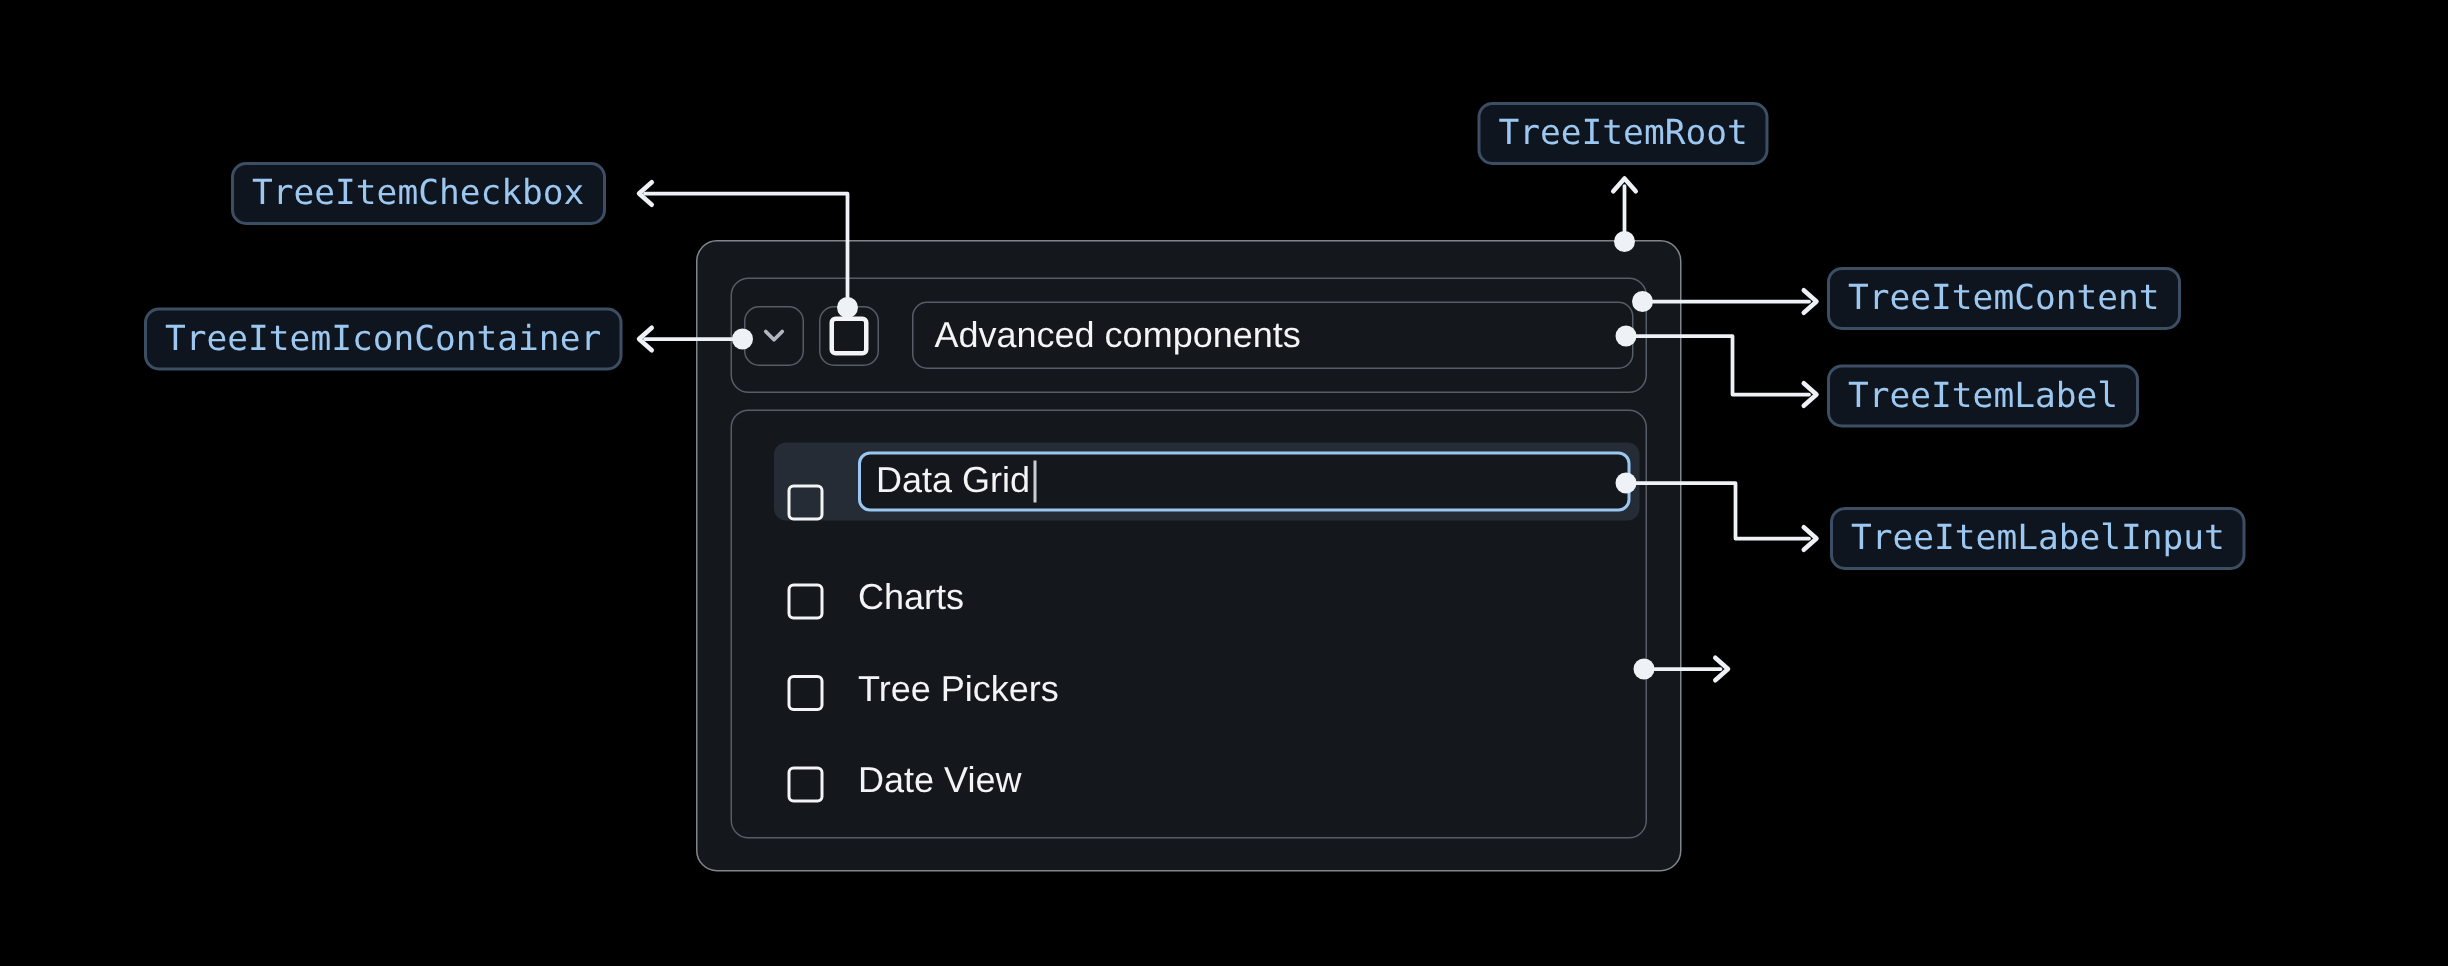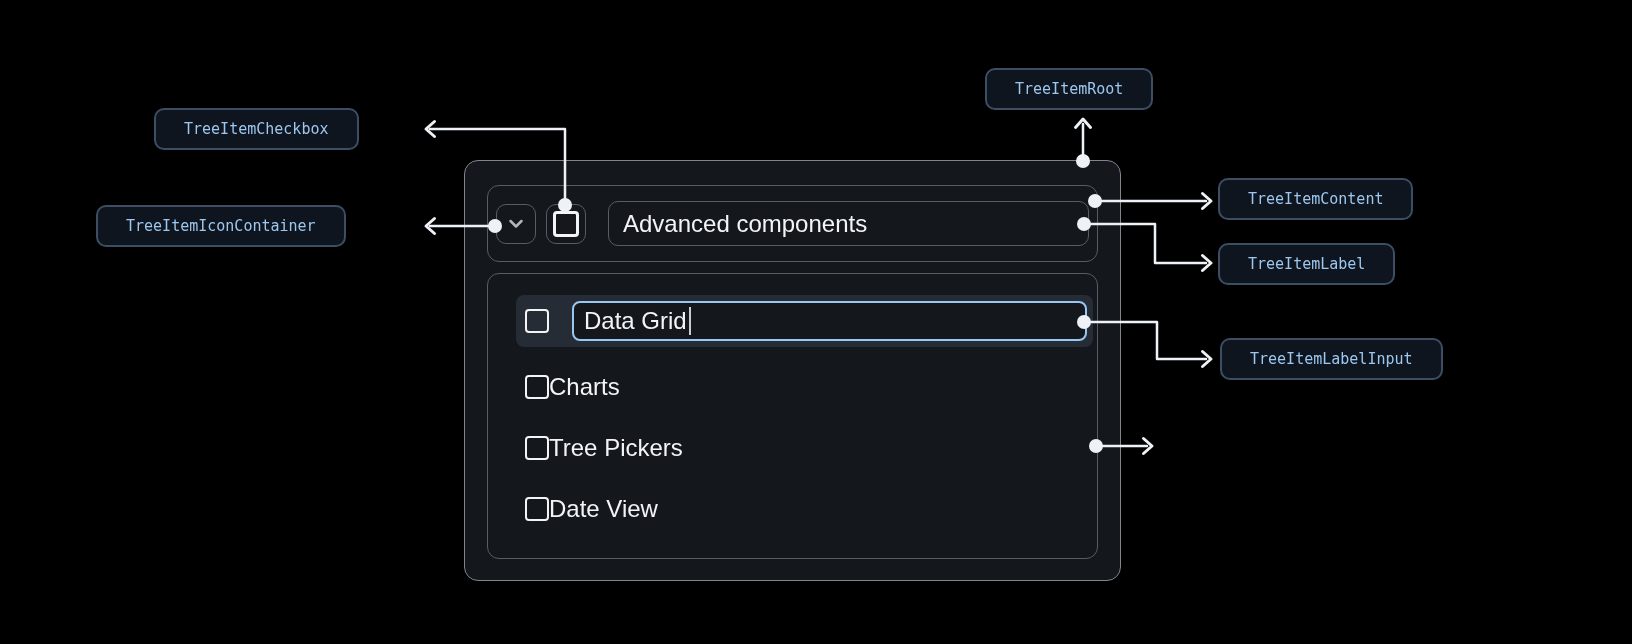--- a/index.html
+++ b/index.html
@@ -26,33 +26,33 @@
   .sq-btn + .sq-btn{margin-left:10px}
   .cb{display:inline-block;width:26px;height:26px;border:3px solid var(--text);
       border-radius:4px}
   .cb.small{width:24px;height:24px;border-width:2.5px}
   .parent-input{margin-left:22px;flex:1;height:45px;border:1.5px solid var(--inner-border);
       border-radius:10px;display:flex;align-items:center;padding:0 14px;
       font-size:24px;color:var(--text)}
   .group-box{position:absolute;left:22px;top:112px;width:611px;height:286px;
       border:1.5px solid var(--inner-border);border-radius:12px}
   .row{position:absolute;left:28px;width:577px;height:52px;display:flex;
-      align-items:center;border-radius:8px}
+      align-items:flex-end;border-radius:8px}
   .row .cb{margin-left:9px}
-  .row-label{font-size:24px;color:var(--text)}
+  .row-label{margin-left:23px;font-size:24px;color:var(--text)}
   .row-editing{background:var(--row-highlight-bg)}
   .edit-input{position:absolute;left:56px;top:6px;width:515px;height:40px;
       border:2px solid var(--focus-border);border-radius:8px;background:var(--card-bg);
       display:flex;align-items:center;padding:0 10px;font-size:24px;color:var(--text)}
   .caret{display:inline-block;width:2px;height:28px;background:var(--caret);margin-left:2px}
 
   
-  .pill{position:absolute;z-index:6;height:42px;line-height:38px;padding:0 28px;
+  .pill{position:absolute;z-index:6;height:42px;line-height:38px;padding:0 12px;
       background:var(--pill-bg);border:2px solid var(--pill-border);border-radius:10px;
-      color:var(--pill-text);font-family:"DejaVu Sans Mono",monospace;font-size:15px;
+      color:var(--pill-text);font-family:"DejaVu Sans Mono",monospace;font-size:23px;
       white-space:nowrap}
 
   
   #overlay{position:absolute;left:0;top:0;width:1632px;height:644px;z-index:5;
       pointer-events:none}
   #overlay *{vector-effect:non-scaling-stroke}
   .ln{fill:none;stroke:var(--connector);stroke-width:2.5;stroke-linecap:round;
       stroke-linejoin:round}
   .dot{fill:var(--connector);stroke:none}
   .chev{stroke:var(--connector);stroke-width:3;fill:none;stroke-linecap:round;

